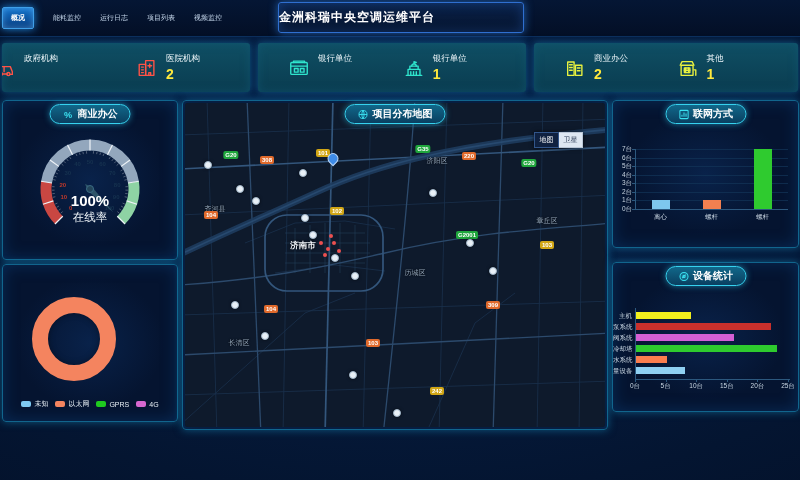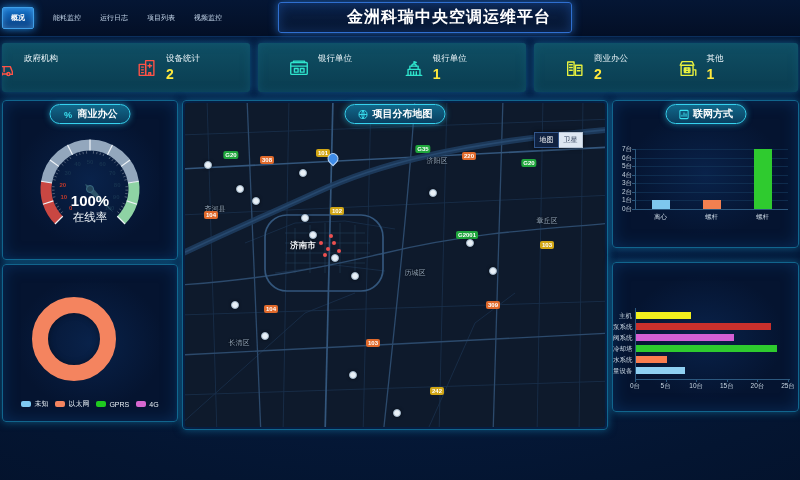--- a/index.html
+++ b/index.html
@@ -7,25 +7,25 @@
        font-family:"Liberation Sans","DejaVu Sans",sans-serif;
        background:radial-gradient(1100px 620px at 50% 32%,#07234e 0%,#041531 55%,#020b1f 100%);}
   
   .topbar{position:absolute;left:0;top:0;right:0;height:36px;
           background:linear-gradient(180deg,#051634,#030f26);box-shadow:0 1px 0 #0c2e5c;}
   .tabs{position:absolute;left:0;top:0;height:36px;display:flex;align-items:center;gap:19px;padding-left:2px;}
   .tab{font-size:7px;color:#c6d8ec;white-space:nowrap;cursor:pointer;}
   .tab.active{background:linear-gradient(180deg,#1373cc,#083d80);border:1px solid #3f9fe8;border-radius:2px;
               box-shadow:0 0 8px #1d86dd,inset 0 0 6px rgba(120,200,255,.5);
               padding:5px 8px;color:#fff;font-weight:bold;}
-  .title-box{position:absolute;left:278px;top:2px;width:244px;height:29px;display:flex;align-items:center;justify-content:center;
-             font-size:16px;font-weight:bold;letter-spacing:1px;
+  .title-box{position:absolute;left:278px;top:2px;width:244px;height:29px;display:flex;align-items:center;
+             font-size:12px;font-weight:bold;letter-spacing:1px;
              background:linear-gradient(180deg,rgba(10,34,74,.95),rgba(6,20,46,.95));
              border:1px solid #2f6fd0;border-radius:3px;
-             box-shadow:0 0 10px rgba(45,130,230,.7),inset 0 0 12px rgba(40,110,210,.35);padding-left:48px;}
+             box-shadow:0 0 10px rgba(45,130,230,.7),inset 0 0 12px rgba(40,110,210,.35);}
   
   .stat-card{position:absolute;top:43px;height:49px;border-radius:3px;
              background:linear-gradient(180deg,#0f4f64,#0a3c50);
              box-shadow:0 0 7px rgba(26,150,200,.5),inset 0 0 10px rgba(18,90,120,.6);overflow:hidden;}
   .stat-card:nth-child(1){left:2px;width:248px;}
   .stat-card:nth-child(2){left:258px;width:268px;}
   .stat-card:nth-child(3){left:534px;width:264px;}
   .stat{position:absolute;top:0;height:100%;display:flex;align-items:center;gap:8px;}
   .stat1{left:30px}.stat2{left:54%}
   .stat-card:nth-child(1) .stat1{left:-8px;}
@@ -113,21 +113,21 @@
           <span class="stat-icon" style="color: rgb(255, 83, 71);">
             <svg width="22" height="22" viewBox="0 0 24 24" fill="none" stroke="currentColor" stroke-width="1.5" stroke-linecap="round" stroke-linejoin="round">
               <rect x="3.5" y="8" width="7" height="12"></rect>
               <rect x="10.5" y="4" width="9" height="16"></rect>
               <path d="M15 7.5v4M13 9.5h4"></path>
               <path d="M6 11h2M6 14h2M6 17h2"></path>
               <path d="M14 20v-3h2v3"></path>
             </svg>
           </span>
           <div class="stat-txt">
-            <div class="stat-label">设备统计</div>
+            <div class="stat-label">医院机构</div>
             <div class="stat-value" style="color: rgb(255, 233, 61);">2</div>
           </div>
         </div>
       </div>
       <div class="stat-card">
         <div class="stat stat1">
           <span class="stat-icon" style="color: rgb(47, 229, 205);">
             <svg width="22" height="22" viewBox="0 0 24 24" fill="none" stroke="currentColor" stroke-width="1.5" stroke-linecap="round" stroke-linejoin="round">
               <rect x="3" y="6" width="18" height="13" rx="1"></rect>
               <path d="M3 10h18"></path>
@@ -386,20 +386,30 @@
         <div class="bar" style="left: 38.5px; width: 18px; top: 99.4286px; height: 8.57143px; background: rgb(126, 199, 238);"></div>
         <span class="axlbl" style="left: 32.5px; width: 30px; top: 112px; text-align: center;">离心</span>
         <div class="bar" style="left: 89.5px; width: 18px; top: 99.4286px; height: 8.57143px; background: rgb(242, 128, 80);"></div>
         <span class="axlbl" style="left: 83.5px; width: 30px; top: 112px; text-align: center;">螺杆</span>
         <div class="bar" style="left: 140.5px; width: 18px; top: 48px; height: 60px; background: rgb(47, 203, 47);"></div>
         <span class="axlbl" style="left: 134.5px; width: 30px; top: 112px; text-align: center;">螺杆</span>
       </div>
   </div>
 
   <div class="panel" id="panel-device">
+    <div class="pill">
+      <span class="pic">
+          <svg width="11" height="11" viewBox="0 0 12 12" fill="none" stroke="#3ae0f0" stroke-width="1.1">
+            <circle cx="6" cy="6" r="4.4" fill="#3ae0f0" fill-opacity="0.15"></circle>
+            <path d="M4 7.8L7.8 4"></path>
+            <circle cx="6" cy="6" r="1.3"></circle>
+          </svg>
+        </span>
+      <span>设备统计</span>
+    </div>
     <div class="chart-box" id="hchart">
         <div class="axis" style="left: 22px; top: 45px; width: 1px; height: 71px;"></div>
         <div class="axis" style="left: 22px; top: 116px; width: 155px; height: 1px;"></div>
         <span class="axlbl" style="left: 12px; width: 20px; top: 119px; text-align: center;">0台</span>
         <div class="axis" style="left: 22px; top: 116px; width: 1px; height: 3px;"></div>
         <span class="axlbl" style="left: 42.6px; width: 20px; top: 119px; text-align: center;">5台</span>
         <div class="axis" style="left: 52.6px; top: 116px; width: 1px; height: 3px;"></div>
         <span class="axlbl" style="left: 73.2px; width: 20px; top: 119px; text-align: center;">10台</span>
         <div class="axis" style="left: 83.2px; top: 116px; width: 1px; height: 3px;"></div>
         <span class="axlbl" style="left: 103.8px; width: 20px; top: 119px; text-align: center;">15台</span>

